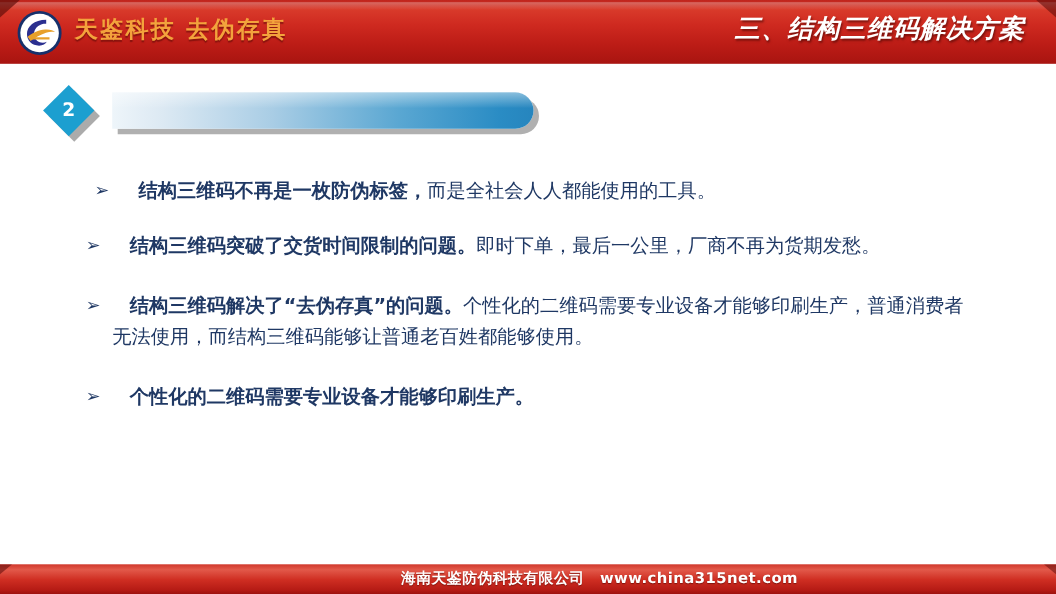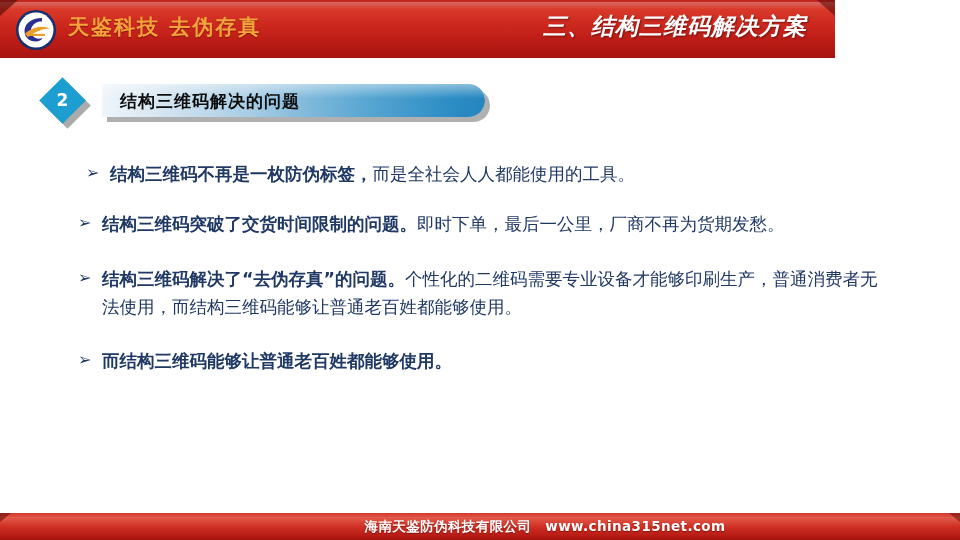--- a/index.html
+++ b/index.html
@@ -13,21 +13,21 @@
     overflow: hidden;
     font-family: "Liberation Sans", "DejaVu Sans", sans-serif;
     position: relative;
   }
 
   
   .header {
     position: absolute;
     left: 0;
     top: 0;
-    width: 835px;
+    width: 960px;
     height: 58px;
     background: linear-gradient(to bottom,
         #c0241d 0%,
         #d93b2b 14%,
         #cf2a20 38%,
         #bc1c16 70%,
         #a81410 100%);
     overflow: hidden;
   }
   .header .bevel-left {
@@ -176,21 +176,21 @@
   .bullet .marker {
     flex: 0 0 auto;
     width: 24px;
     color: #1f3864;
     font-size: 16px;
     line-height: 1.62;
   }
   .bullet .btext {
     flex: 1 1 auto;
   }
-  .bullet .btext b { font-weight: bold; }
+  .bullet .btext b { font-weight: bold; margin-left: 16px; }
   .b1 { margin-top: 0px; padding-left: 8px; }
   .b2 { margin-top: 22px; }
   .b3 { margin-top: 26px; }
   .b4 { margin-top: 26px; }
 
   
   .footer {
     position: absolute;
     left: 0;
     bottom: 0;
@@ -258,21 +258,20 @@
   <div class="header-title">三、结构三维码解决方案</div>
 </div>
 
 <div class="banner">
   <div class="banner-bar">
     <div class="banner-bar-gloss"></div>
   </div>
   <div class="diamond-shadow"></div>
   <div class="diamond"></div>
   <div class="diamond-num">2</div>
-  <div class="banner-label">结构三维码解决的问题</div>
 </div>
 
 <div class="content">
 
   <div class="bullet b1">
     <span class="marker">➢</span>
     <span class="btext"><b>结构三维码不再是一枚防伪标签，</b><span>而是全社会人人都能使用的工具。</span></span>
   </div>
 
   <div class="bullet b2">
@@ -280,21 +279,21 @@
     <span class="btext"><b>结构三维码突破了交货时间限制的问题。</b><span>即时下单，最后一公里，厂商不再为货期发愁。</span></span>
   </div>
 
   <div class="bullet b3">
     <span class="marker">➢</span>
     <span class="btext"><b>结构三维码解决了“去伪存真”的问题。</b><span>个性化的二维码需要专业设备才能够印刷生产，普通消费者无法使用，而结构三维码能够让普通老百姓都能够使用。</span></span>
   </div>
 
   <div class="bullet b4">
     <span class="marker">➢</span>
-    <span class="btext"><b>而结构三维码能够让普通老百姓都能够使用。</b><span></span></span>
+    <span class="btext"><b>个性化的二维码需要专业设备才能够印刷生产。</b><span></span></span>
   </div>
 
 </div>
 
 <div class="footer">
   <div class="bevel-left"></div>
   <div class="bevel-right"></div>
   <div class="footer-text">
     <span>海南天鉴防伪科技有限公司</span><span class="footer-url">www.china315net.com</span>
   </div>

